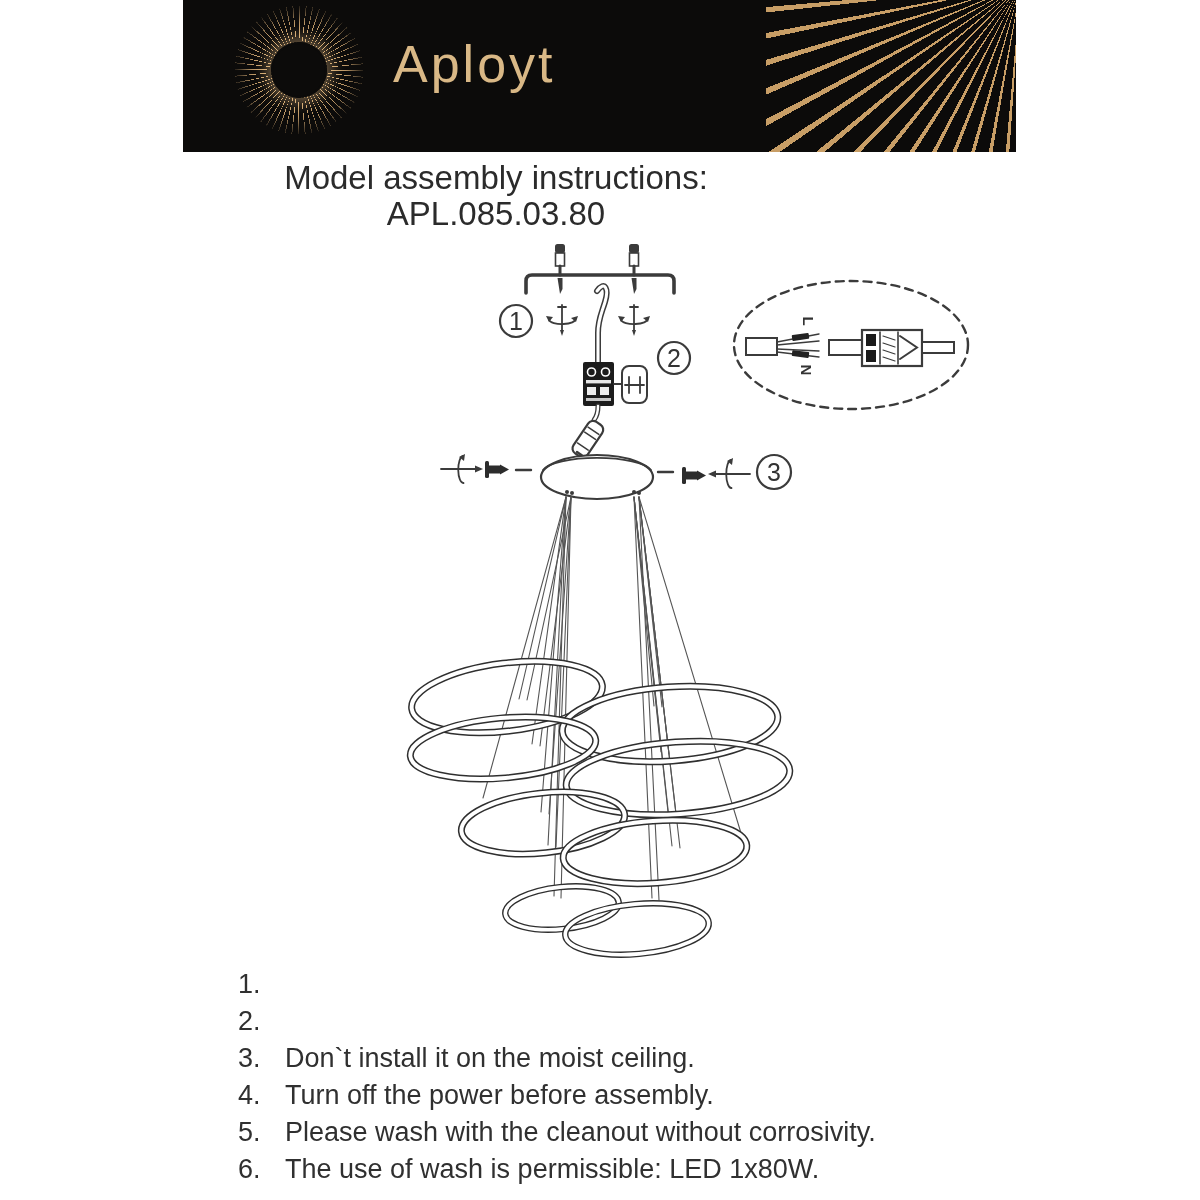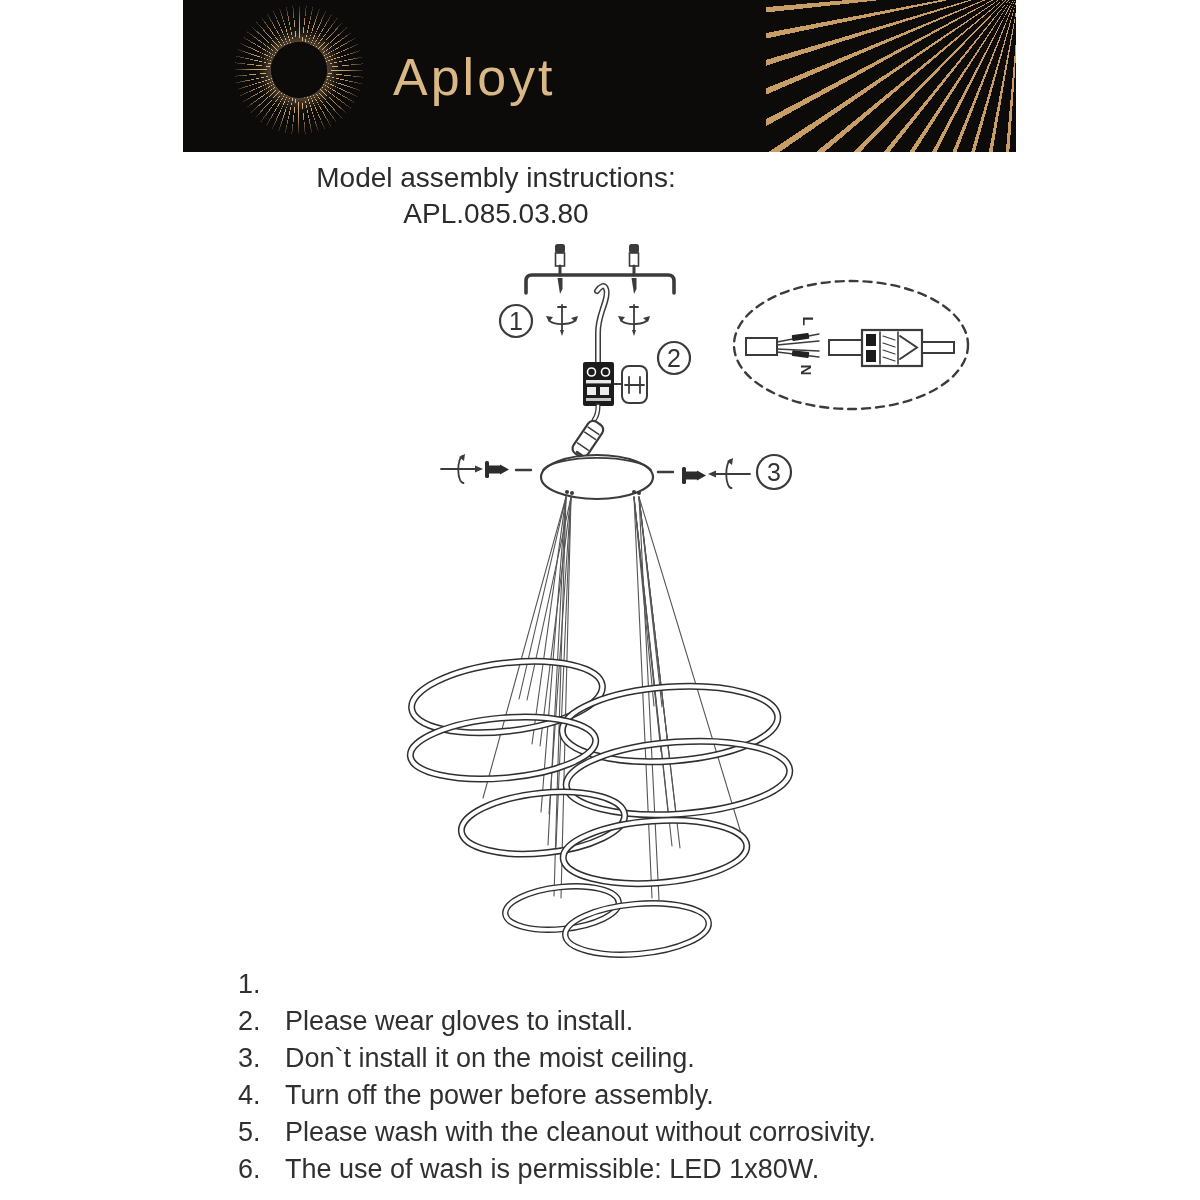--- a/index.html
+++ b/index.html
@@ -9,28 +9,28 @@
   
   .banner{position:absolute;left:183px;top:0;width:833px;height:152px;
           background:#0c0b0a;overflow:hidden;}
   .sunburst{position:absolute;left:52px;top:6px;width:128px;height:128px;border-radius:50%;
             background:repeating-conic-gradient(#d8ae76 0 0.9deg,transparent 0.9deg 6deg);}
   .sunburst .fade{position:absolute;inset:0;border-radius:50%;
             background:radial-gradient(circle,rgba(12,11,10,0) 0 38%,rgba(12,11,10,.15) 52%,#0c0b0a 74%);}
   .sunburst .core{position:absolute;inset:36px;border-radius:50%;background:#0c0b0a;
             box-shadow:0 0 14px 5px rgba(226,186,133,.45), inset 0 0 0 2px #0c0b0a;}
   .brand{position:absolute;left:210px;top:34px;font-size:52px;font-weight:400;
-         color:#d9b886;letter-spacing:3px;margin-top:13px;}
+         color:#d9b886;letter-spacing:3px;}
   .rays{position:absolute;top:0;right:0;width:250px;height:152px;
         background:repeating-conic-gradient(from 181deg at 102% -10%,
           transparent 0 3deg,#c89e66 3deg 4.2deg,transparent 4.2deg 5.7deg);}
 
   
   .title-block{position:absolute;left:0;top:160px;width:992px;text-align:center;
-               font-size:28px;line-height:36px;color:#2b2b2b;font-weight:500;}
+               font-size:33px;line-height:36px;color:#2b2b2b;font-weight:500;}
 
   
   svg.diagram{position:absolute;left:0;top:0;width:1200px;height:1200px;}
   svg.diagram text{font-family:"Liberation Sans",sans-serif;fill:#333;}
 
   
   .notes{position:absolute;left:238px;top:966px;width:820px;font-size:27px;
          line-height:37px;color:#303030;}
   .notes .row{display:flex;}
   .notes .num{width:47px;flex:0 0 47px;}
@@ -251,21 +251,20 @@
     <rect x="922" y="342" width="32" height="11" fill="#fff" stroke-width="2"></rect>
   </g>
 </svg>
 
 <div class="notes">
   <div class="row">
     <span class="num">1.</span>
   </div>
   <div class="row">
     <span class="num">2.</span>
-    <span>Please wear gloves to install.</span>
   </div>
   <div class="row">
     <span class="num">3.</span>
     <span>Don`t install it on the moist ceiling.</span>
   </div>
   <div class="row">
     <span class="num">4.</span>
     <span>Turn off the power before assembly.</span>
   </div>
   <div class="row">

